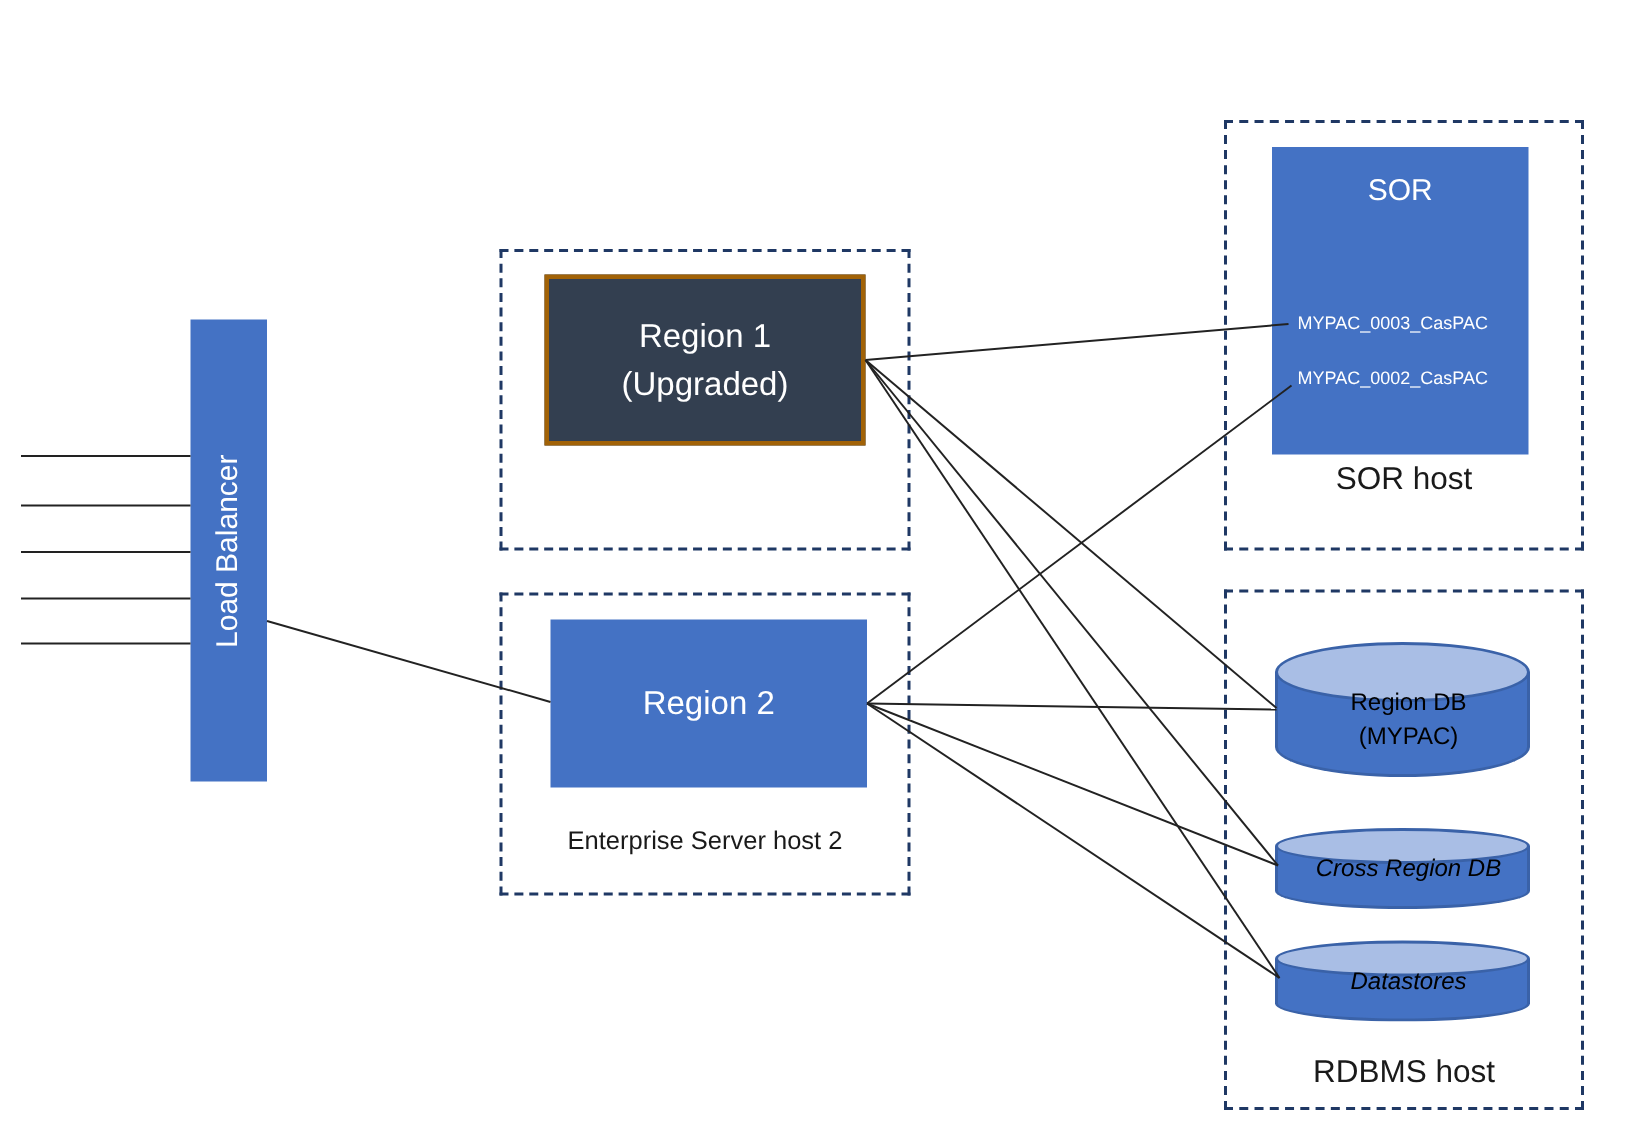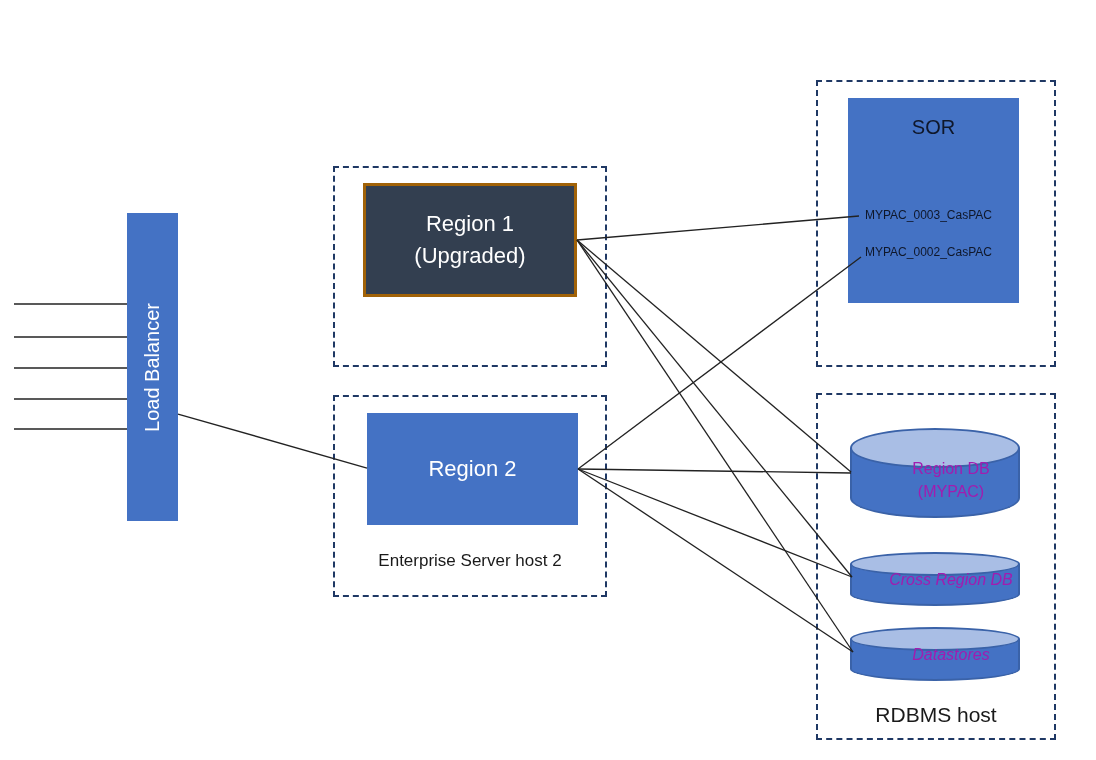--- a/index.html
+++ b/index.html
@@ -81,21 +81,21 @@
     color: #ffffff; font-size: 22px;
     text-align: center;
   }
 
   
   .sor-box {
     position: absolute;
     left: 848px; top: 98px;
     width: 171px; height: 205px;
     background: #4472C4;
-    color: #0f172a;
+    color: #ffffff;
   }
   .sor-title {
     position: absolute;
     top: 14px; left: 0;
     width: 100%;
     text-align: center;
     font-size: 20px; line-height: 30px;
   }
   .pac-entry {
     position: absolute;
@@ -119,23 +119,23 @@
   .cyl-top {
     position: absolute;
     left: 0; right: 0; top: 0;
     background: #A9BEE5;
     border: 2px solid #3A62A8;
     border-radius: 50%;
     box-sizing: border-box;
   }
   .cyl-label {
     position: absolute;
-    left: 16px; width: 100%;
-    text-align: center;
-    color: #a21caf;
+    left: 4px; width: 100%;
+    text-align: center;
+    color: #000000;
     font-size: 16px;
     z-index: 3;
   }
   .cyl-big { left: 850px; top: 428px; height: 90px; }
   .cyl-big .cyl-top  { height: 40px; }
   .cyl-big .cyl-body { top: 20px; border-radius: 0 0 50% 50% / 0 0 20px 20px; }
   .cyl-big .cyl-label { top: 29px; line-height: 23px; }
 
   .cyl-sm { height: 54px; }
   .cyl-sm .cyl-top  { height: 24px; }
@@ -167,20 +167,21 @@
   <div class="caption cap-host host2-cap">Enterprise Server host 2</div>
 
   <div class="dashed-box sor-dash"></div>
   <div class="sor-box">
     <div class="sor-title">
       <div>SOR</div>
     </div>
     <div class="pac-entry pac-1">MYPAC_0003_CasPAC</div>
     <div class="pac-entry pac-2">MYPAC_0002_CasPAC</div>
   </div>
+  <div class="caption cap-big sor-cap">SOR host</div>
 
   <div class="dashed-box rdbms-dash"></div>
 
   <div class="cyl cyl-big">
     <div class="cyl-body"></div>
     <div class="cyl-top"></div>
     <div class="cyl-label">
       <div>Region DB</div>
       <div>(MYPAC)</div>
     </div>

